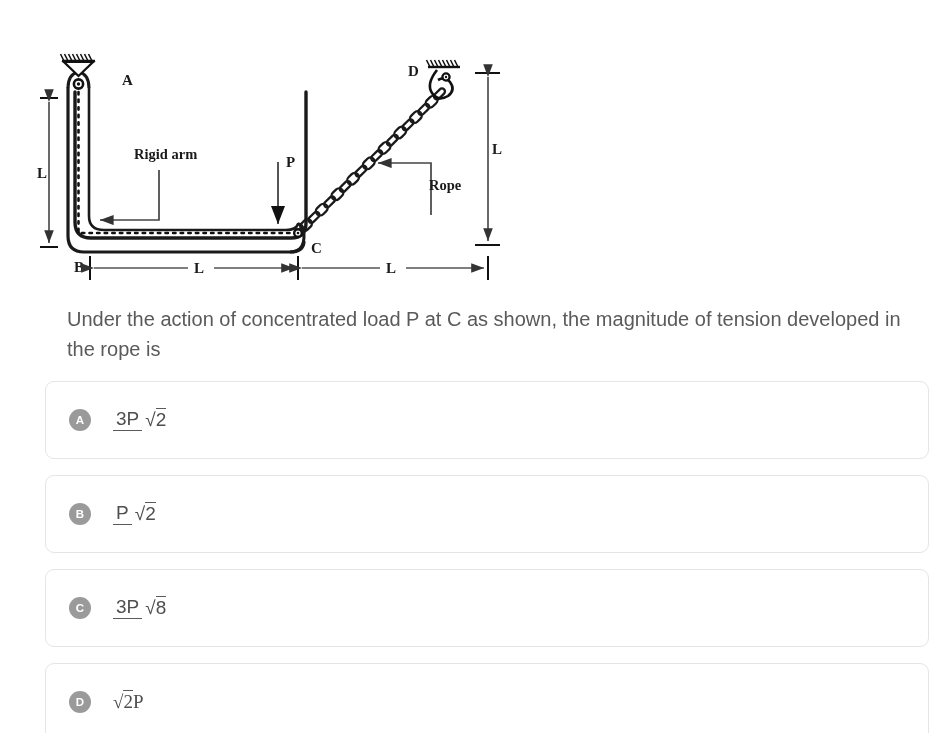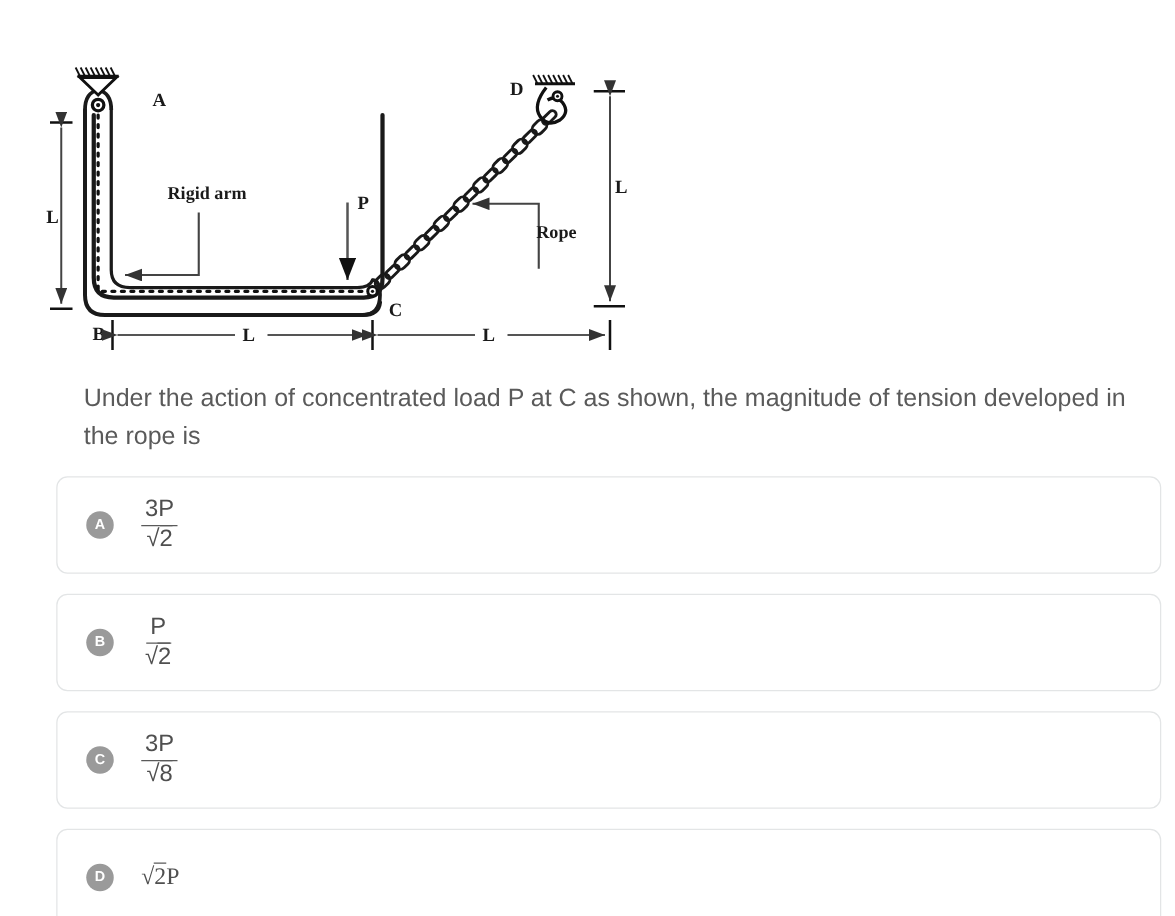--- a/index.html
+++ b/index.html
@@ -89,21 +89,20 @@
     margin-left: 22px;
     display: flex;
     align-items: center;
     font-size: 19px;
     color: #4f4f4f;
     font-family: "Liberation Sans", sans-serif;
   }
   
   .frac {
     display: inline-flex;
-    flex-direction: column;
     align-items: center;
     line-height: 1.08;
     justify-content: flex-end;
   }
   .frac .num {
     padding: 0 3px 1px 3px;
     border-bottom: 1.6px solid #5a5a5a;
   }
   .frac .den {
     padding: 1px 3px 0 3px;

